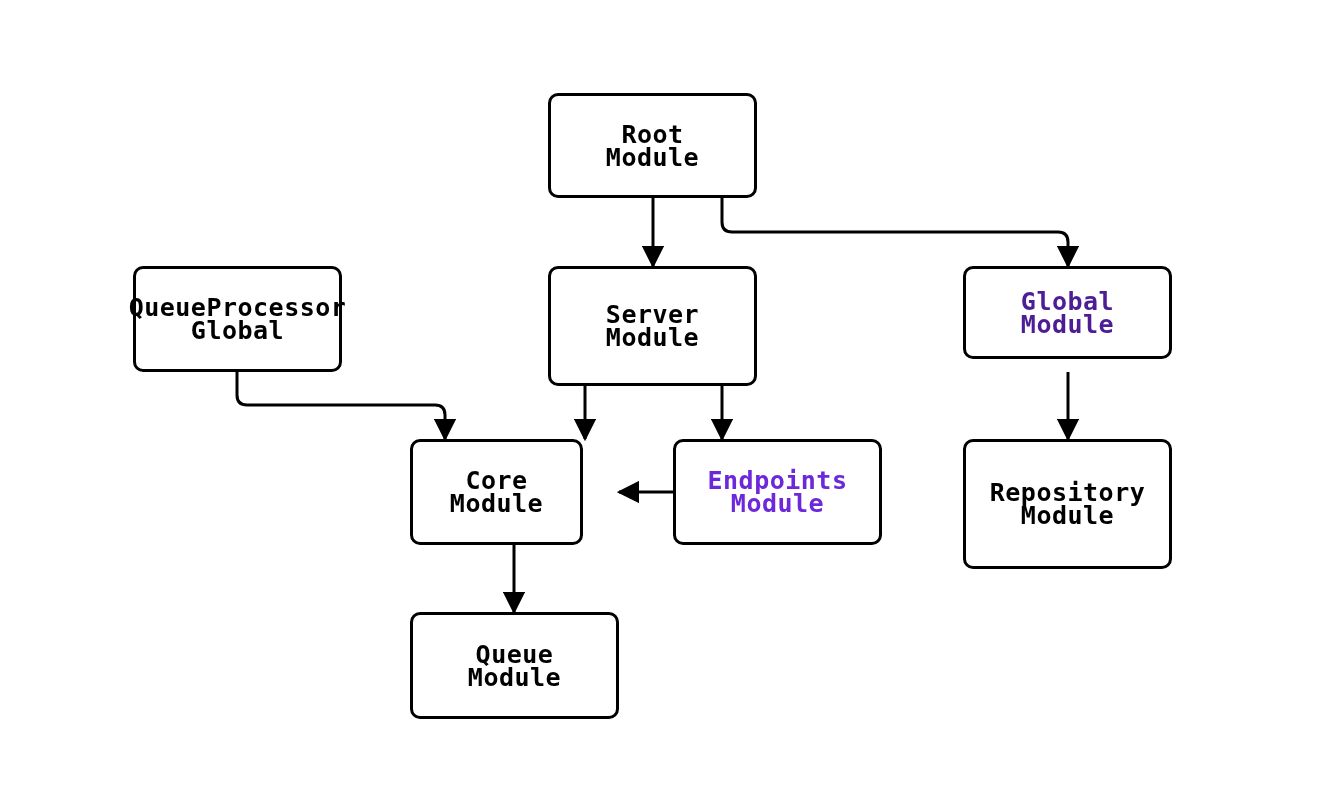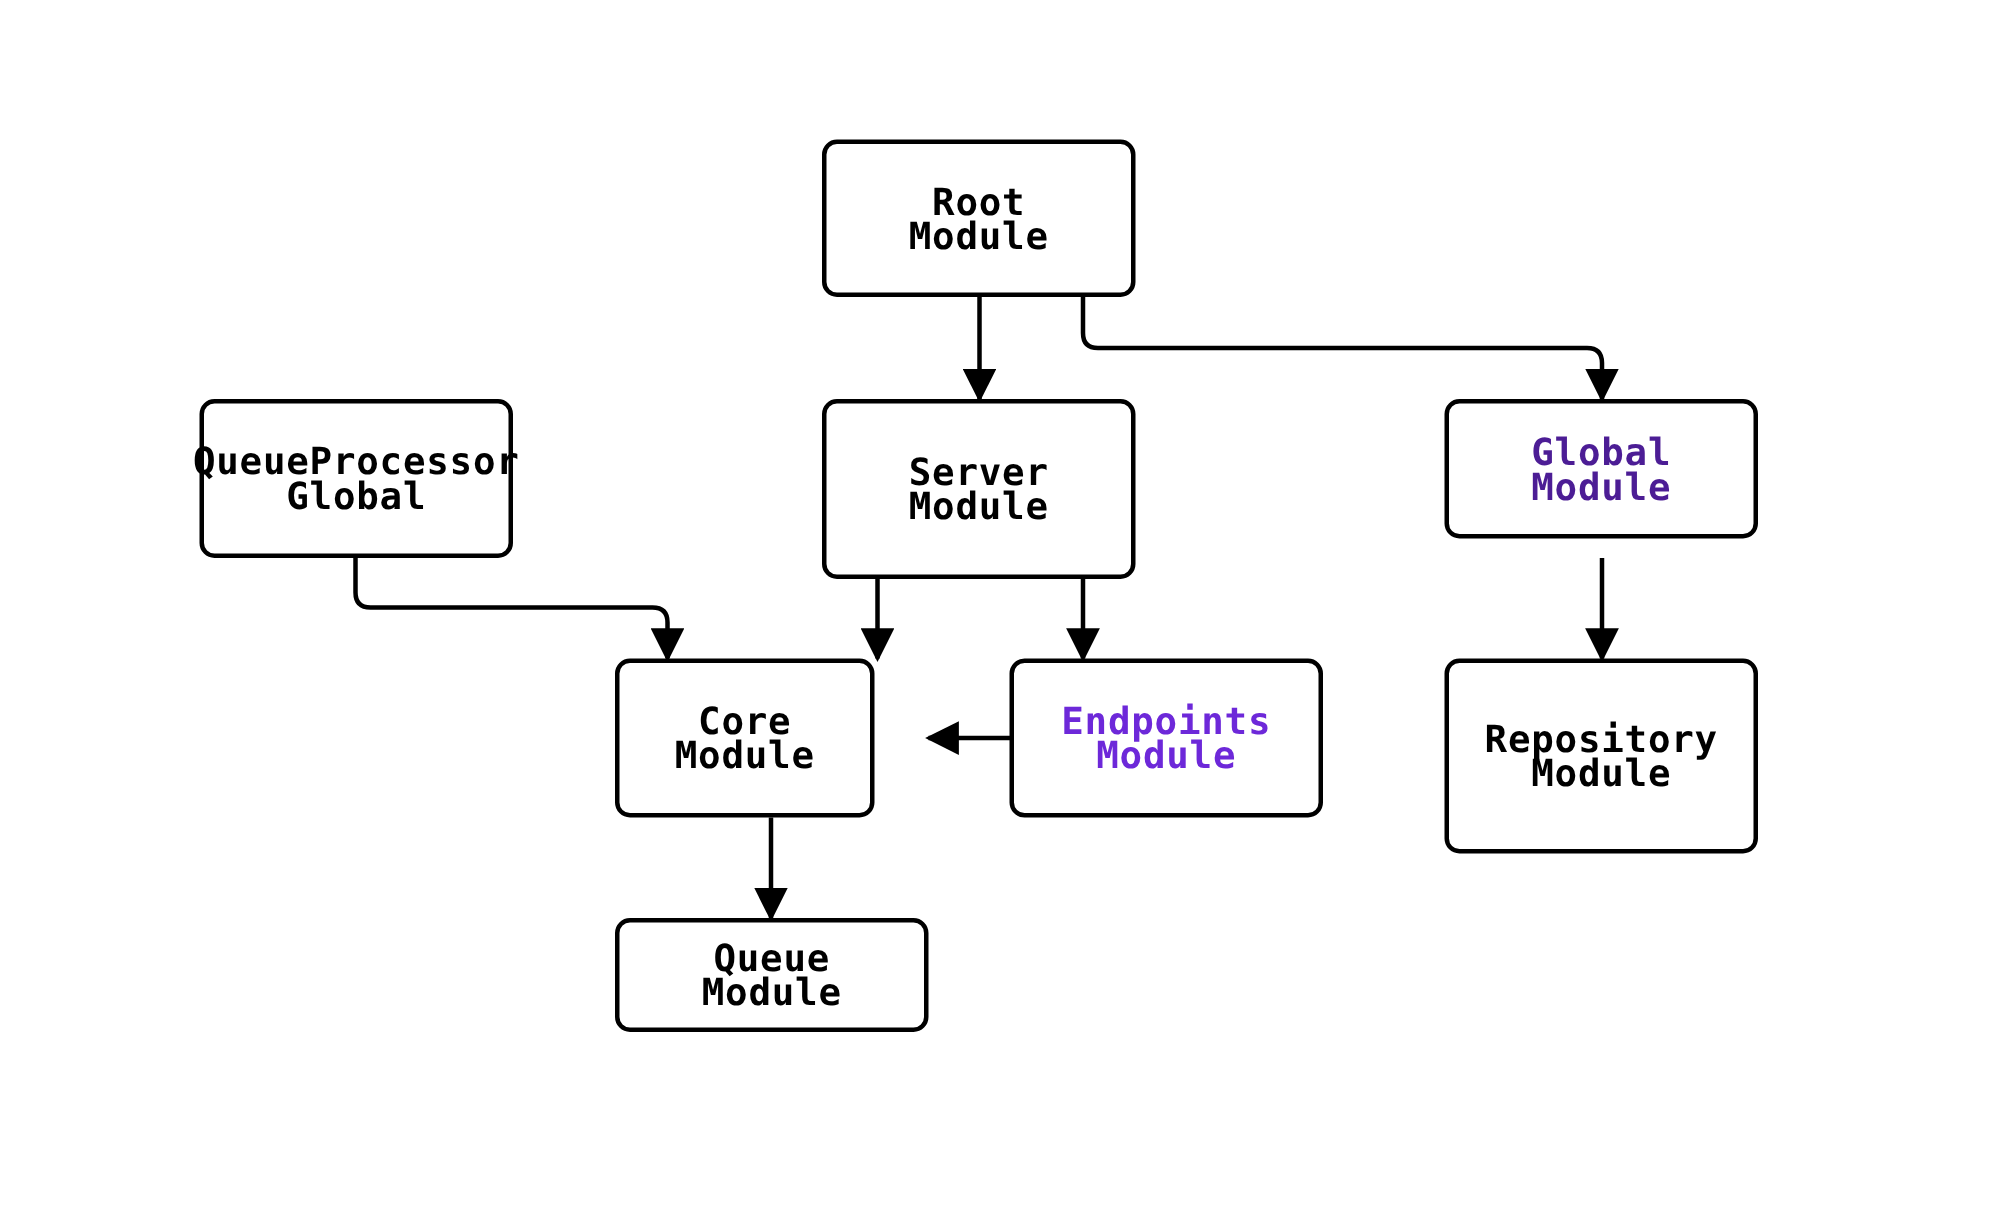--- a/index.html
+++ b/index.html
@@ -76,16 +76,16 @@
       <div class="node" style="left: 548px; top: 266px; width: 209px; height: 120px; border-color: rgb(0, 0, 0); background: rgb(255, 255, 255); color: rgb(0, 0, 0);">Server
 Module</div>
       <div class="node" style="left: 963px; top: 266px; width: 209px; height: 93px; border-color: rgb(0, 0, 0); background: rgb(255, 255, 255); color: #4c1d95;">Global
 Module</div>
       <div class="node" style="left: 410px; top: 439px; width: 173px; height: 106px; border-color: rgb(0, 0, 0); background: rgb(255, 255, 255); color: rgb(0, 0, 0);">Core
 Module</div>
       <div class="node" style="left: 673px; top: 439px; width: 209px; height: 106px; border-color: rgb(0, 0, 0); background: rgb(255, 255, 255); color: #6d28d9;">Endpoints
 Module</div>
       <div class="node" style="left: 963px; top: 439px; width: 209px; height: 130px; border-color: rgb(0, 0, 0); background: rgb(255, 255, 255); color: rgb(0, 0, 0);">Repository
 Module</div>
-      <div class="node" style="left: 410px; top: 612px; width: 209px; height: 76px; border-color: rgb(0, 0, 0); background: rgb(255, 255, 255); color: rgb(0, 0, 0);">Queue
+      <div class="node" style="left: 410px; top: 612px; width: 209px; height: 107px; border-color: rgb(0, 0, 0); background: rgb(255, 255, 255); color: rgb(0, 0, 0);">Queue
 Module</div>
     </div>
 </div>
 
 </body></html>

